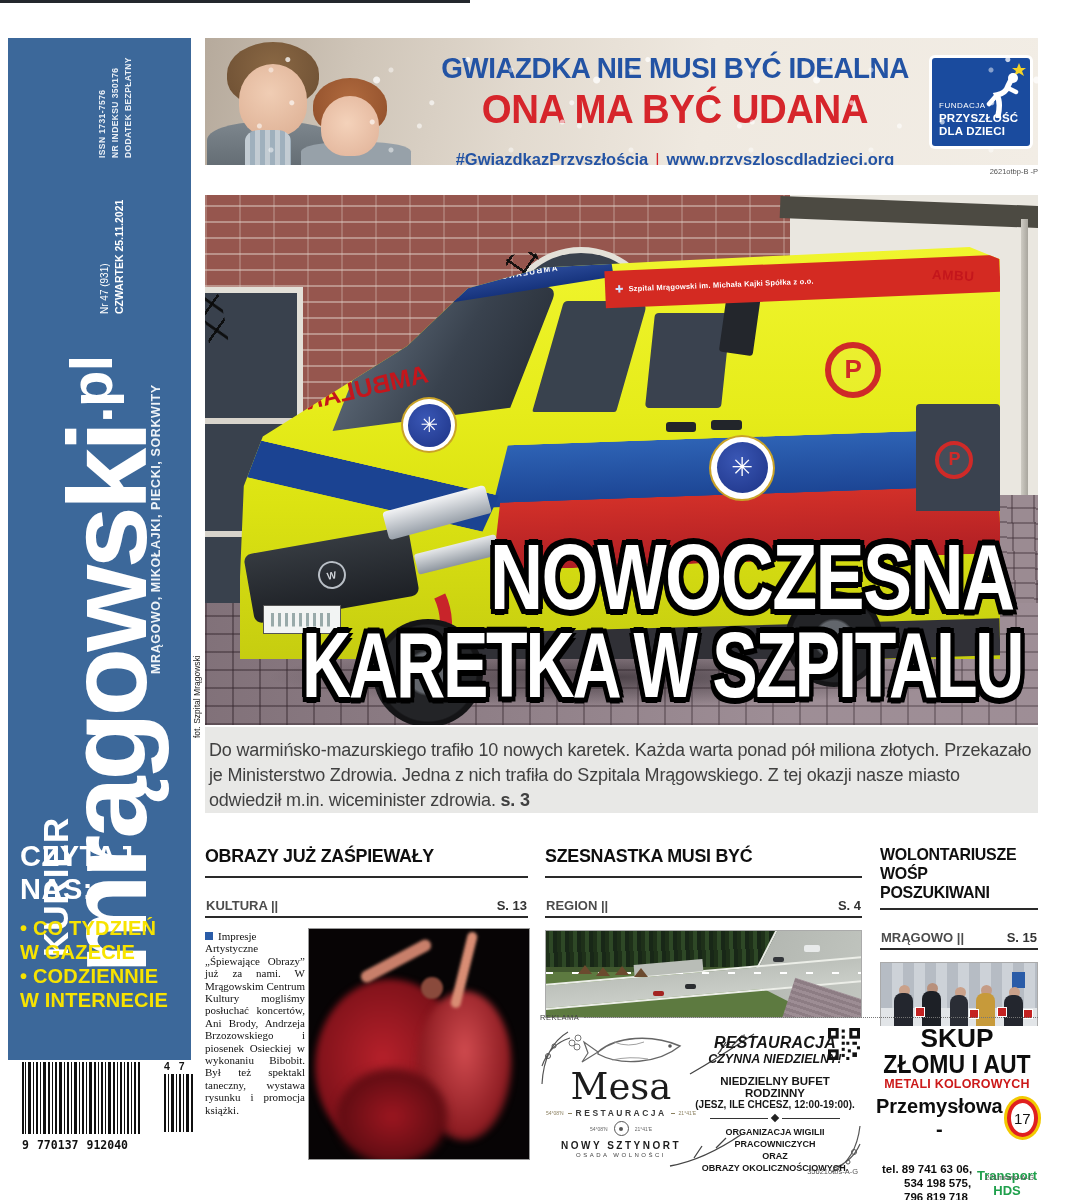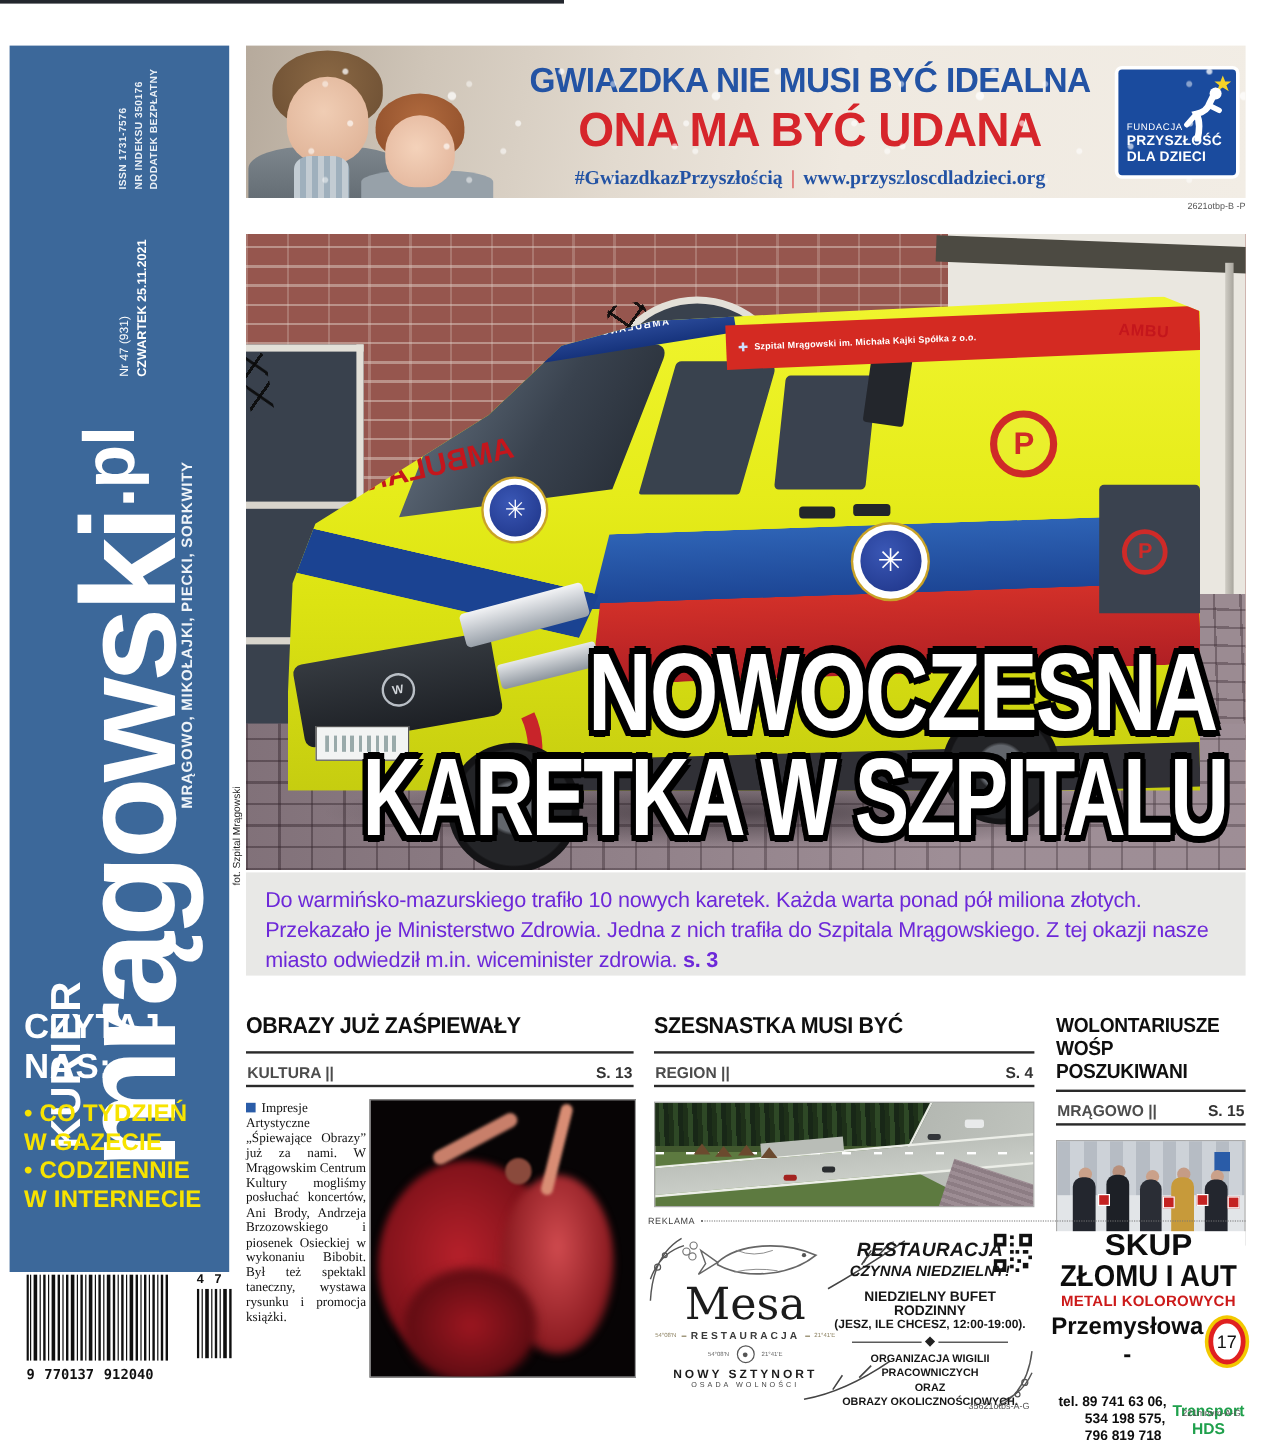--- a/index.html
+++ b/index.html
@@ -46,21 +46,21 @@
   .kid1-face{left:34px;top:26px;width:68px;height:72px;background:radial-gradient(circle at 45% 40%,#f0cdb4,#dcae92);}
   .kid1-body{left:2px;top:84px;width:130px;height:46px;border-radius:40% 40% 0 0;background:linear-gradient(#7d868d,#636c73);}
   .kid1-shirt{left:40px;top:92px;width:46px;height:36px;border-radius:30% 30% 0 0;
      background:repeating-linear-gradient(90deg,#c3ccd3 0 5px,#9fb0bd 5px 10px);}
   .kid2-hair{left:108px;top:40px;width:74px;height:56px;background:radial-gradient(circle at 50% 40%,#b06a3e,#8f4e2a);}
   .kid2-face{left:116px;top:58px;width:58px;height:60px;background:radial-gradient(circle at 45% 45%,#f4d2ba,#e0b197);}
   .kid2-body{left:96px;top:104px;width:110px;height:24px;border-radius:40% 40% 0 0;background:#97a1a9;}
   .banner-text{position:absolute;left:220px;top:0;width:500px;height:127px;text-align:center;}
   .banner-l1{margin-top:14px;font-size:29px;font-weight:800;color:#2353a4;letter-spacing:-.5px;transform:scaleX(.96);}
   .banner-l2{margin-top:2px;font-size:40px;font-weight:800;color:#d6252b;letter-spacing:-.5px;transform:scaleX(.96);}
-  .banner-l3{margin-top:6px;font-size:16.5px;font-weight:700;color:#2353a4;font-family:Liberation Serif, serif;}
+  .banner-l3{margin-top:18px;font-size:16.5px;font-weight:700;color:#2353a4;}
   .banner-l3 .sep{color:#d6252b;padding:0 7px;font-weight:400;}
   .fund-box{position:absolute;left:727px;top:20px;width:98px;height:88px;background:#1a4b9e;border-radius:3px;
      box-shadow:0 0 0 3px #fff;}
   .fund-text{position:absolute;left:7px;bottom:8px;color:#fff;line-height:13px;}
   .fund-text .f1{font-size:8px;font-weight:400;letter-spacing:.5px;}
   .fund-text .f2,.fund-text .f3{font-size:11.5px;font-weight:800;letter-spacing:.2px;}
   .fund-sil{position:absolute;right:4px;top:4px;}
   .ad-code{font-size:7.5px;color:#555;text-align:right;}
   .banner-code{left:940px;top:167px;width:98px;}
 
@@ -149,28 +149,28 @@
   .wheel-r{left:580px;top:396px;width:98px;height:96px;}
 
   .headline{position:absolute;color:#fff;font-weight:700;line-height:1;letter-spacing:-2px;white-space:nowrap;
      text-shadow:-5px -5px 0 #000,5px -5px 0 #000,-5px 5px 0 #000,5px 5px 0 #000,-6px 0 0 #000,6px 0 0 #000,0 -6px 0 #000,0 6px 0 #000;}
   .headline1{right:24px;top:336px;font-size:92px;transform:scaleX(.80);transform-origin:100% 50%;}
   .headline2{right:16px;top:424px;font-size:92px;transform:scaleX(.74);transform-origin:100% 50%;letter-spacing:-3px;}
   .photo-credit{left:192px;top:738px;width:120px;height:11px;font-size:8.5px;color:#222;}
 
   
   .leadbox{left:205px;top:727px;width:833px;height:86px;background:#e8e8e6;box-sizing:border-box;
-     padding:11px 16px;font-size:18px;line-height:1.39;color:#6d28d9;letter-spacing:-.2px;}
+     padding:11px 4px;font-size:18px;line-height:1.39;color:#404040;letter-spacing:-.2px;}
   .leadbox .pref{font-weight:800;}
 
   
   .story-title{color:#0f0f0f;font-weight:800;font-size:19px;letter-spacing:-.3px;transform:scaleX(.94);transform-origin:0 50%;white-space:nowrap;}
   .rule{border-top:2.5px solid #2a2a2a;}
   .rule2{border-top:2px solid #2a2a2a;}
-  .kicker{display:flex;justify-content:space-between;align-items:center;padding:8px 1px 3px;
+  .kicker{display:flex;justify-content:space-between;align-items:center;padding:20px 1px 3px;
      font-size:13px;font-weight:700;color:#4c4c4c;}
   .kicker .pg{color:#333;}
   .col1{left:205px;top:845px;width:323px;}
   .col2{left:545px;top:845px;width:317px;}
   .col3{left:880px;top:845px;width:158px;}
   .col1 .rule,.col2 .rule{margin-top:9px;}
   .col3 .story-title{font-size:17px;line-height:19px;white-space:normal;}
   .col3 .rule{margin-top:6px;}
   .story1-flow{position:relative;margin-top:10px;height:238px;}
   .story1-body{position:absolute;left:0;top:2px;width:100px;font-family:"Liberation Serif",serif;

